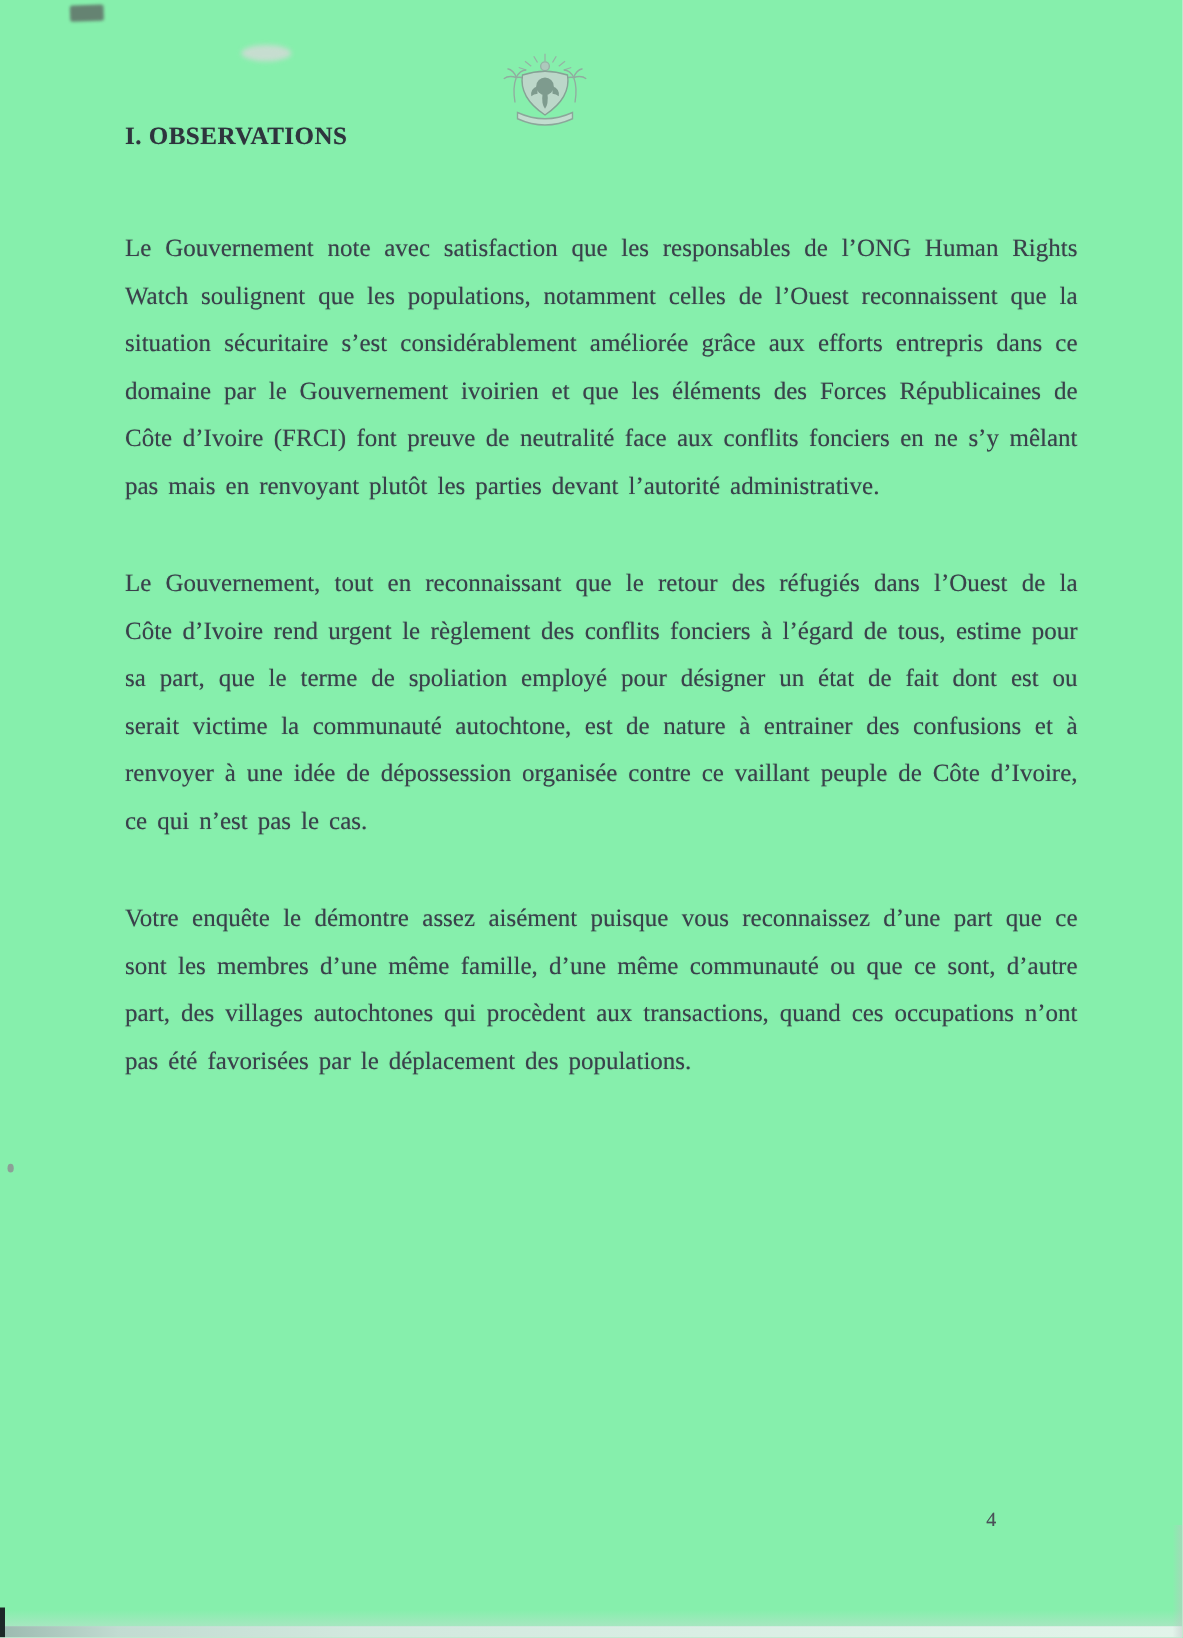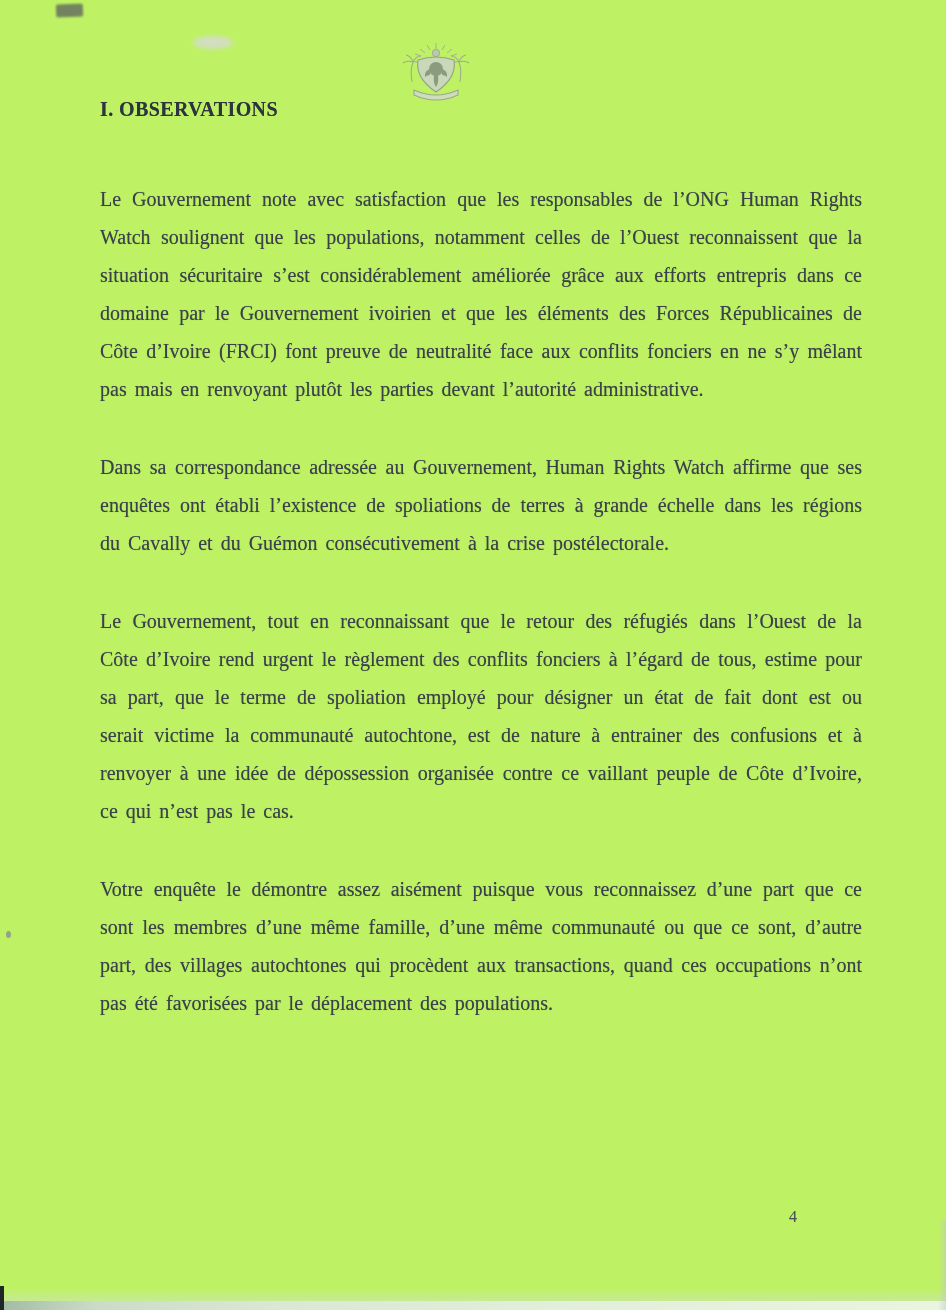--- a/index.html
+++ b/index.html
@@ -1,20 +1,20 @@
 <!DOCTYPE html>
 <html><head>
 <meta charset="utf-8">
 <style>
   html,body{margin:0;padding:0;background:#e8e8e8;}
   .page{
     position:relative;
     width:946px;height:1310px;
     margin:0 auto;
-    background:#bef264;
+    background:#86efac;
     overflow:hidden;
     font-family:"Liberation Serif","DejaVu Serif",serif;
     color:#363d46;
   }
   
   .emblem{
     position:absolute;left:386px;top:42px;width:100px;height:66px;
     opacity:.78;filter:blur(.4px);
   }
   
@@ -121,21 +121,20 @@
 
         <path d="M28 48 Q50 58 72 48 L72 53 Q50 63 28 53 Z" fill="#d4d8d9" stroke="#8d9496"></path>
       </g>
     </svg>
   </div>
 
   <div class="heading">I. OBSERVATIONS</div>
 
   <div class="content">
     <p>Le Gouvernement note avec satisfaction que les responsables de l’ONG Human Rights Watch soulignent que les populations, notamment celles de l’Ouest reconnaissent que la situation sécuritaire s’est considérablement améliorée grâce aux efforts entrepris dans ce domaine par le Gouvernement ivoirien et que les éléments des Forces Républicaines de Côte d’Ivoire (FRCI) font preuve de neutralité face aux conflits fonciers en ne s’y mêlant pas mais en renvoyant plutôt les parties devant l’autorité administrative.</p>
-    <p>Dans sa correspondance adressée au Gouvernement, Human Rights Watch affirme que ses enquêtes ont établi l’existence de spoliations de terres à grande échelle dans les régions du Cavally et du Guémon consécutivement à la crise postélectorale.</p>
     <p>Le Gouvernement, tout en reconnaissant que le retour des réfugiés dans l’Ouest de la Côte d’Ivoire rend urgent le règlement des conflits fonciers à l’égard de tous, estime pour sa part, que le terme de spoliation employé pour désigner un état de fait dont est ou serait victime la communauté autochtone, est de nature à entrainer des confusions et à renvoyer à une idée de dépossession organisée contre ce vaillant peuple de Côte d’Ivoire, ce qui n’est pas le cas.</p>
     <p>Votre enquête le démontre assez aisément puisque vous reconnaissez d’une part que ce sont les membres d’une même famille, d’une même communauté ou que ce sont, d’autre part, des villages autochtones qui procèdent aux transactions, quand ces occupations n’ont pas été favorisées par le déplacement des populations.</p>
   </div>
 
   <div class="page-number">4</div>
 
   <div class="artifact mark-top-left"></div>
   <div class="artifact smudge-top"></div>
   <div class="artifact speck-left"></div>
   <div class="artifact bottom-haze"></div>

